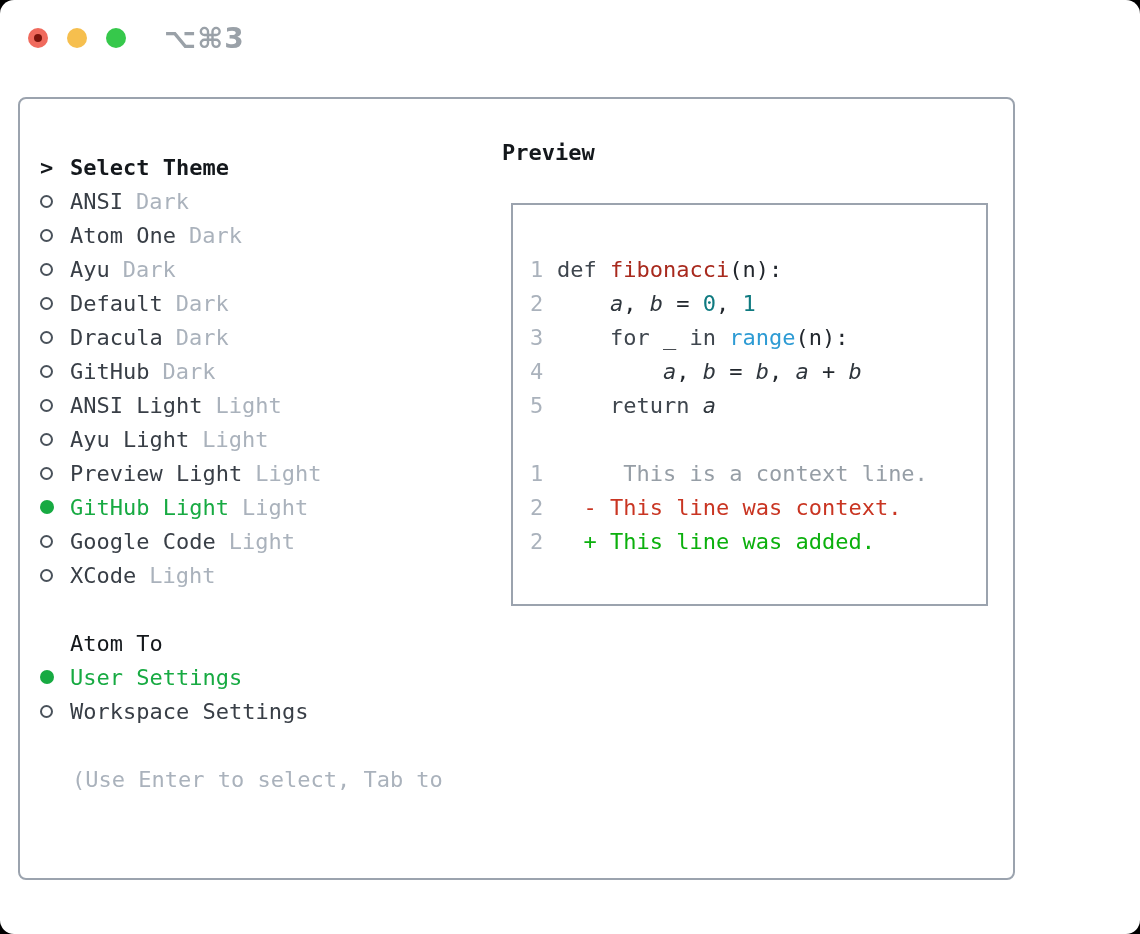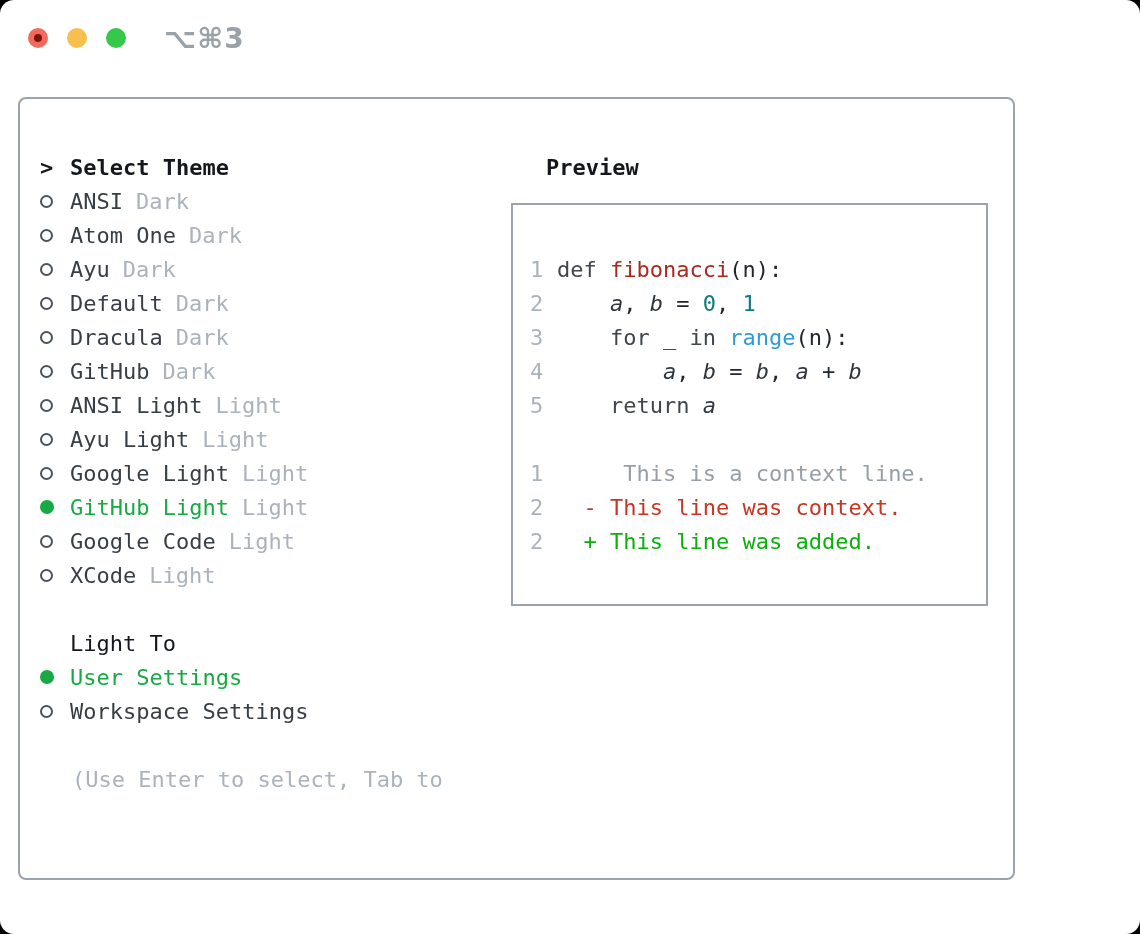--- a/index.html
+++ b/index.html
@@ -38,22 +38,22 @@
   .iname.selname { color:#17aa42; }
   .itag { color:#aab2bc; margin-left:13px; white-space:pre; }
   #header-row { position:absolute; left:0; top:51px; width:460px; }
   #theme-list { position:absolute; left:0; top:85px; width:460px; }
   #apply-header { position:absolute; left:0; top:527px; width:460px; }
   #apply-list { position:absolute; left:0; top:561px; width:460px; }
   .help { position:absolute; left:20px; top:663px; width:440px; font-size:22px; color:#aab2bc; }
   .help div { height:34px; display:flex; align-items:center; white-space:pre;margin-left:32px; }
   
   .preview-title {
-    position:absolute; left:482px; top:51px; height:34px; display:flex; align-items:center;
-    font-size:22px; font-weight:bold; color:#14181c;margin-left:44px;
+    position:absolute; left:482px; top:36px; height:34px; display:flex; align-items:center;
+    font-size:22px; font-weight:bold; color:#14181c;
   }
   .preview-box {
     position:absolute; left:491px; top:104px; width:477px; height:403px;
     border:2px solid #9ba3ae; background:#fff;
     padding:47px 0 0 17px; overflow:hidden;
   }
   .pline { height:34px; display:flex; align-items:center; white-space:pre; font-size:22px; }
   .lineno { display:inline-block; width:27px; flex:0 0 27px; color:#aab2bc; }
   .tk-kw   { color:#3f464e; }
   .tk-pl   { color:#22272d; }
@@ -139,21 +139,21 @@
           <span class="mcol">
             <span class="ring"></span>
           </span>
           <span class="iname">Ayu Light</span>
           <span class="itag">Light</span>
         </div>
         <div class="row">
           <span class="mcol">
             <span class="ring"></span>
           </span>
-          <span class="iname">Google Light</span>
+          <span class="iname">Preview Light</span>
           <span class="itag">Light</span>
         </div>
         <div class="row">
           <span class="mcol">
             <span class="ring sel"></span>
           </span>
           <span class="iname selname">GitHub Light</span>
           <span class="itag">Light</span>
         </div>
         <div class="row">
@@ -167,21 +167,21 @@
           <span class="mcol">
             <span class="ring"></span>
           </span>
           <span class="iname">XCode</span>
           <span class="itag">Light</span>
         </div>
       </div>
 
     <div class="row" id="apply-header">
       <span class="mcol"></span>
-      <span class="subhdr">Light To</span>
+      <span class="subhdr">Atom To</span>
     </div>
 
     <div id="apply-list">
         <div class="row">
           <span class="mcol">
             <span class="ring sel"></span>
           </span>
           <span class="iname selname">User Settings</span>
         </div>
         <div class="row">

